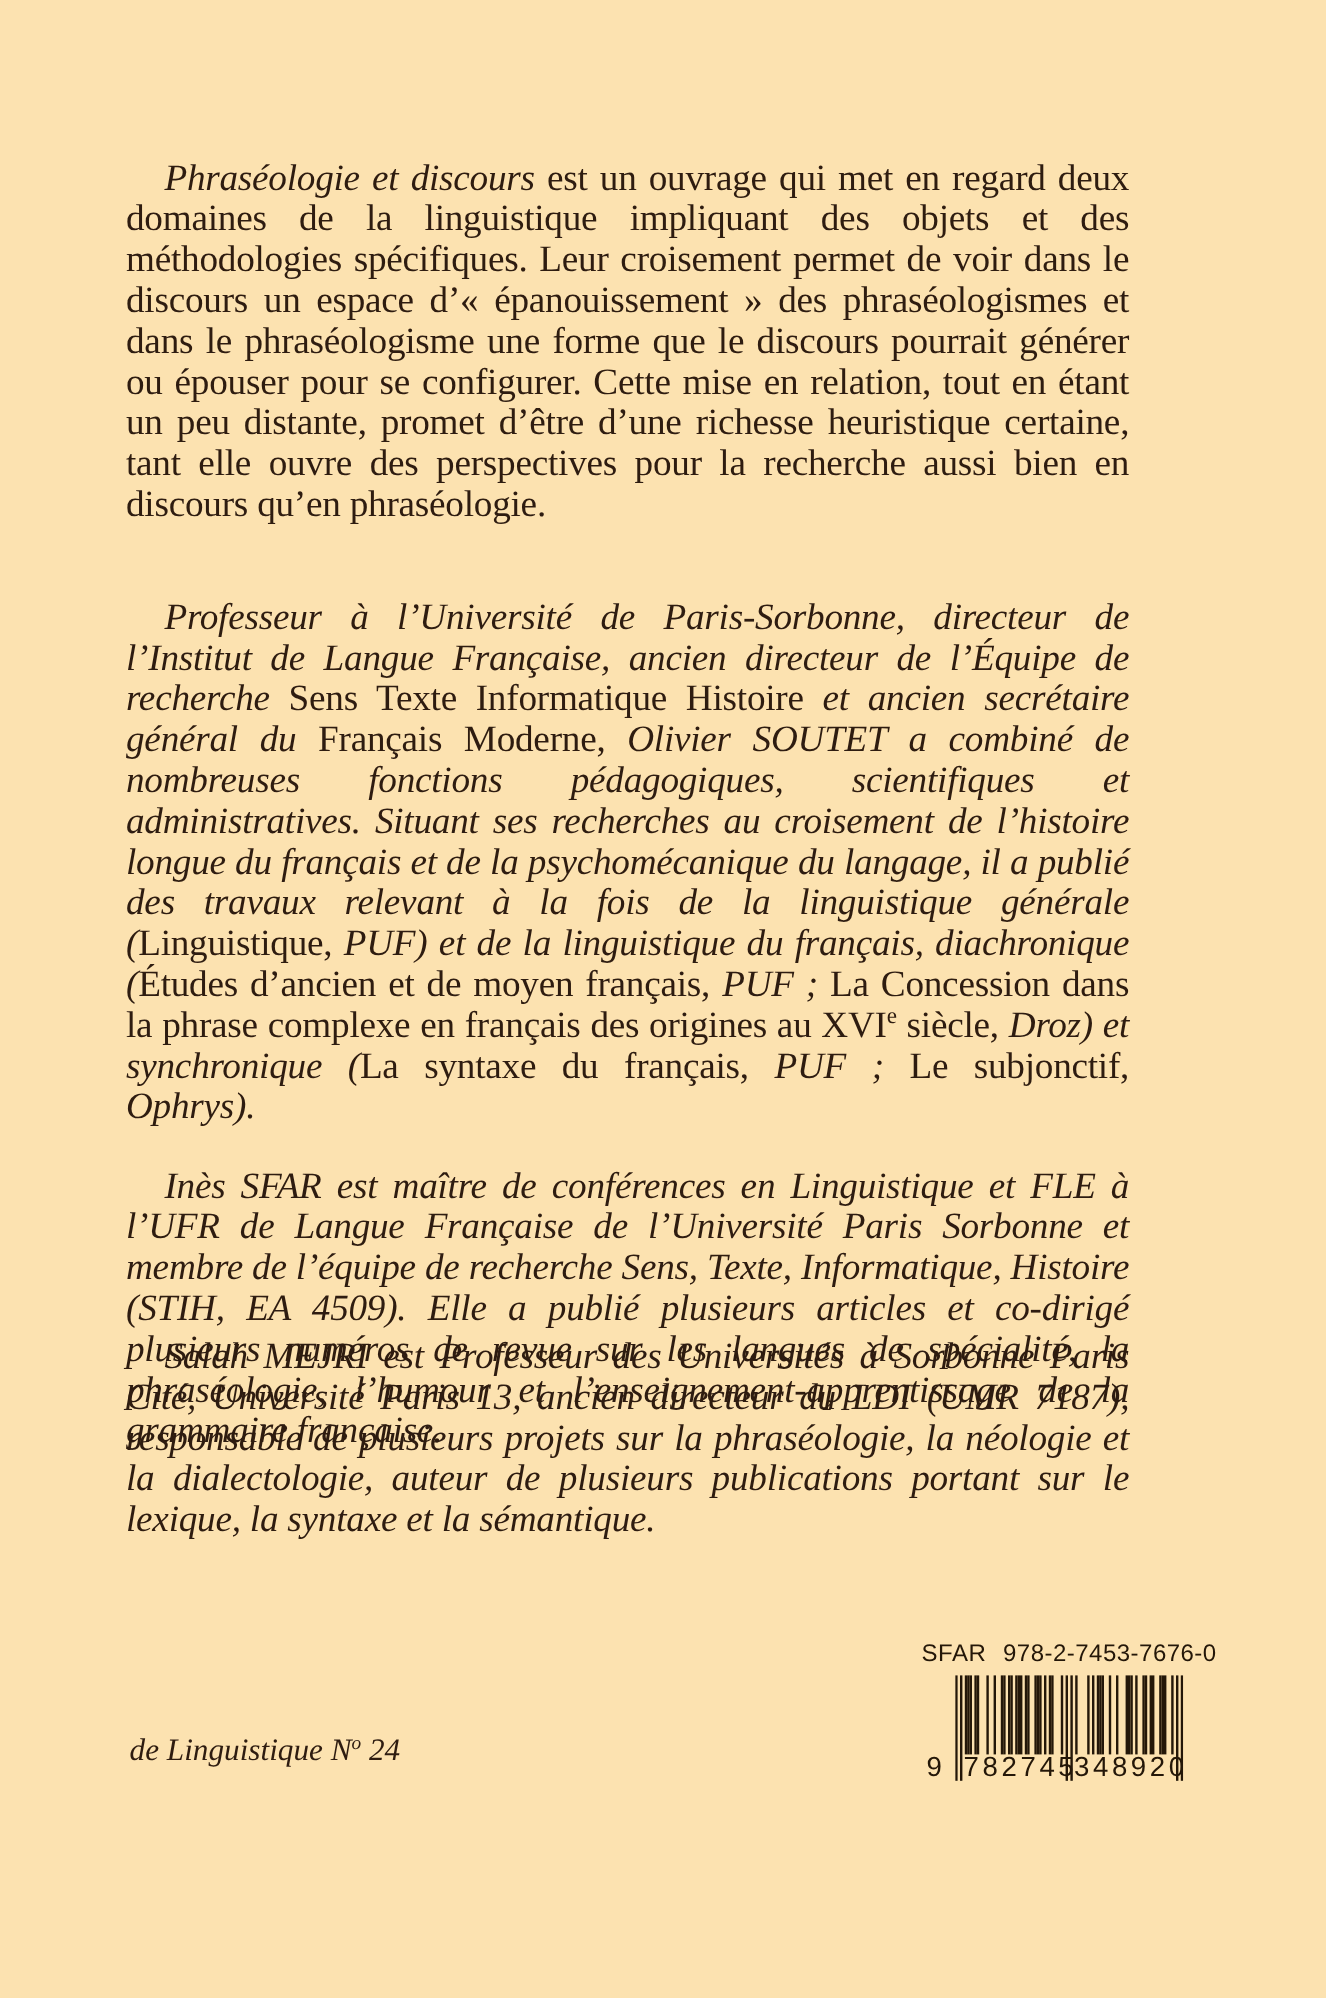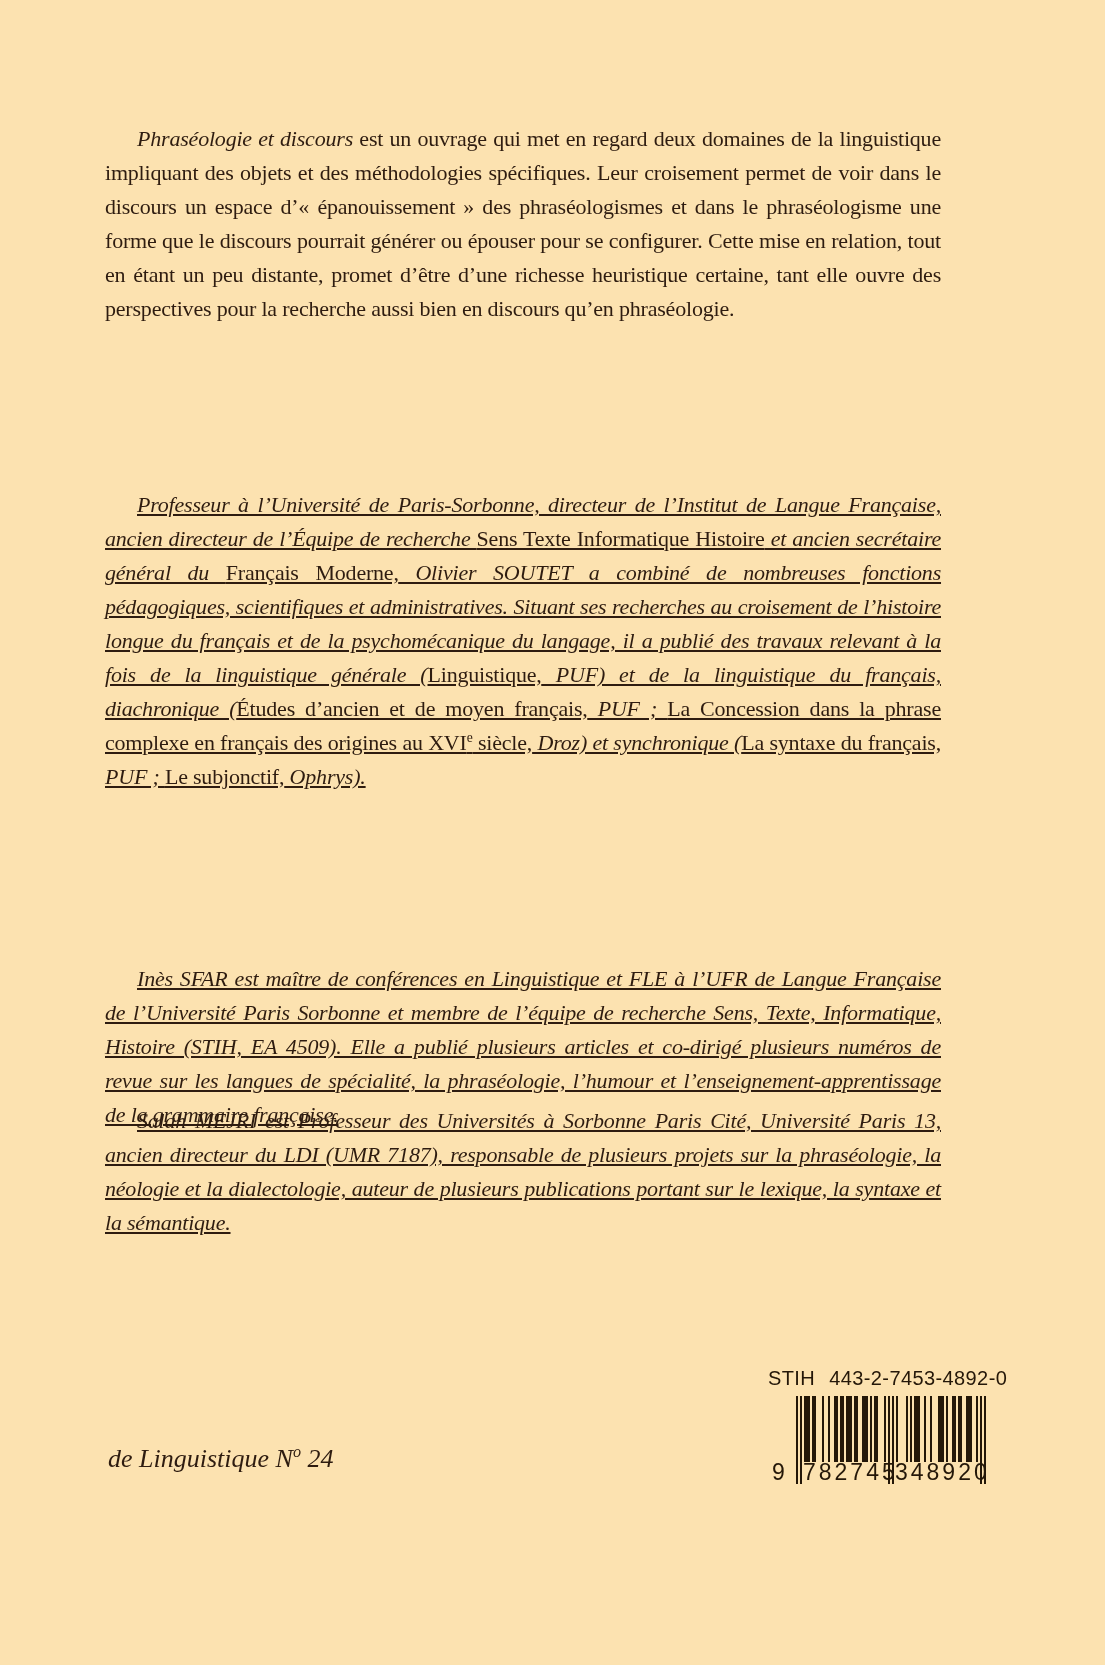--- a/index.html
+++ b/index.html
@@ -8,26 +8,26 @@
     width:1105px;height:1665px;
     background:#fce2b0;
     overflow:hidden;
     font-family:"Liberation Serif", serif;
     color:#2e1c10;
   }
   .para{
     position:absolute;
     left:105px;width:836px;
     text-align:justify;
-    font-size:22px;
+    font-size:31px;
     line-height:34px;
     letter-spacing:-0.2px;
     text-indent:32px;
   }
-  .para.italic{font-style:italic;text-decoration:underline;}
+  .para.italic{font-style:italic;}
   .rm{font-style:normal;}
   .it{font-style:italic;text-align:right;}
   .sup{font-size:62%;vertical-align:super;line-height:0;}
   #synopsis{top:100px;}
   #bio-soutet{top:466px;}
   #bio-sfar{top:940px;}
   #bio-mejri{top:1082px;}
   .series-note{
     position:absolute;left:108px;top:1441px;width:430px;
     font-style:italic;font-size:26px;line-height:36px;
@@ -69,21 +69,21 @@
   <p class="para italic" id="bio-sfar"><span class="it">Inès SFAR est maître de conférences en Linguistique et FLE à l’UFR de Langue Française de l’Université Paris Sorbonne et membre de l’équipe de recherche Sens, Texte, Informatique, Histoire (STIH, EA 4509). Elle a publié plusieurs articles et co-dirigé plusieurs numéros de revue sur les langues de spécialité, la phraséologie, l’humour et l’enseignement-apprentissage de la grammaire française.</span></p>
 
   <p class="para italic" id="bio-mejri"><span class="it">Salah MEJRI est Professeur des Universités à Sorbonne Paris Cité, Université Paris 13, ancien directeur du LDI (UMR 7187), responsable de plusieurs projets sur la phraséologie, la néologie et la dialectologie, auteur de plusieurs publications portant sur le lexique, la syntaxe et la sémantique.</span></p>
 
   <div class="series-note">
     <div><span class="it">de Linguistique N</span><span class="it sup">o</span><span class="it"> 24</span></div>
   </div>
 
   <div class="isbn-area">
     <div class="isbn-label">
-      <span>STIH</span><span class="num">443-2-7453-4892-0</span>
+      <span>SFAR</span><span class="num">978-2-7453-7676-0</span>
     </div>
     <div class="barcode">
       <span class="bc-digit bc-first">9</span>
       <span class="bc-digit bc-g1">782745</span>
       <span class="bc-digit bc-g2">348920</span>
     <svg width="190" height="90">
           <rect x="0" y="0" width="2" height="88" fill="#241708"></rect>
           <rect x="4" y="0" width="2" height="88" fill="#241708"></rect>
           <rect x="8" y="0" width="2" height="66" fill="#241708"></rect>
           <rect x="10" y="0" width="2" height="66" fill="#241708"></rect>

